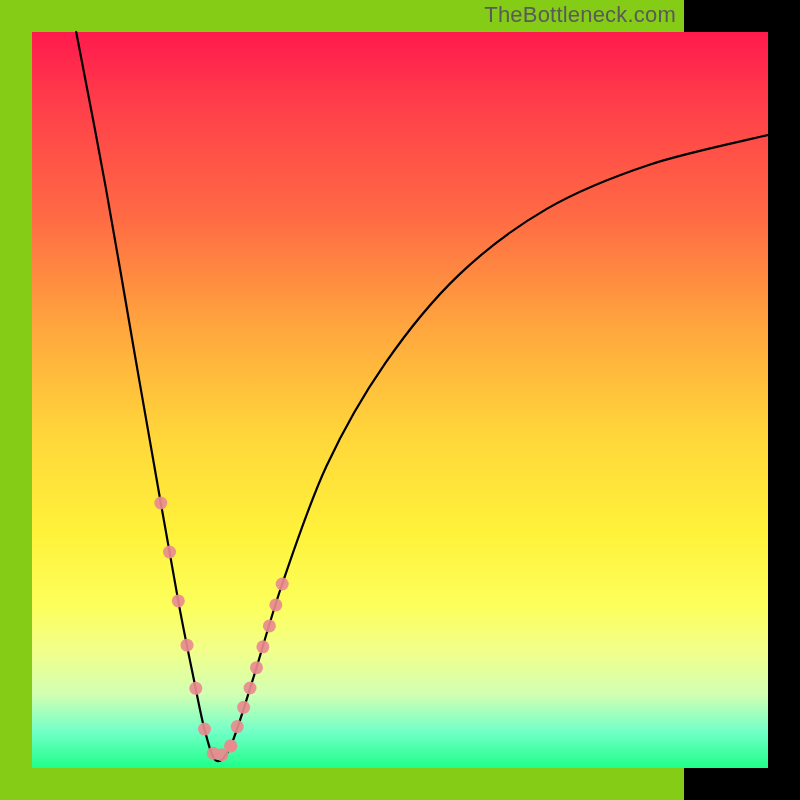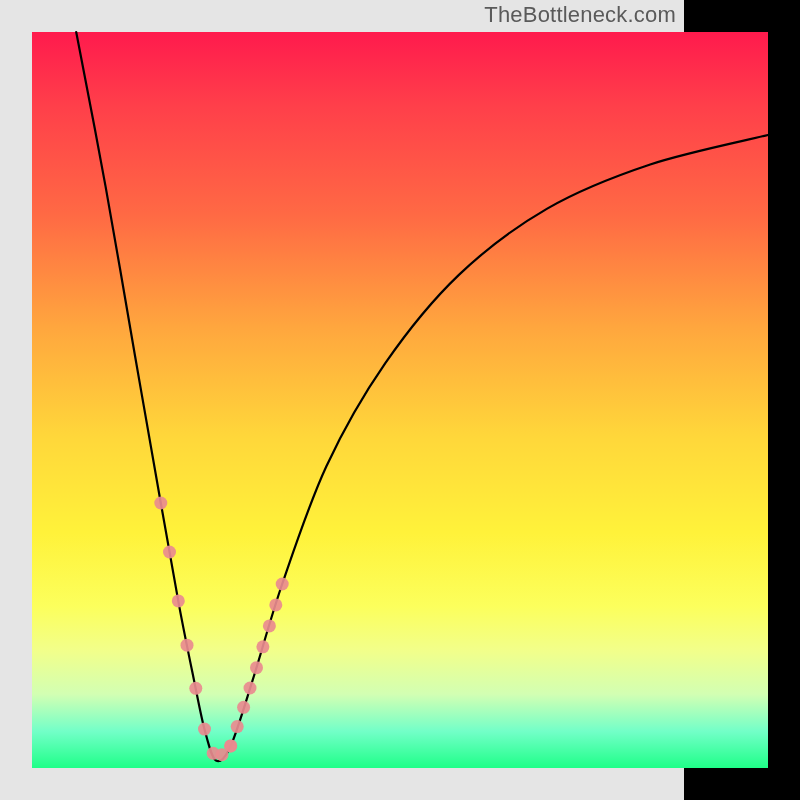--- a/index.html
+++ b/index.html
@@ -10,21 +10,21 @@
     overflow: hidden;
     background: #000;
     font-family: Arial, Helvetica, sans-serif;
   }
   .frame {
     position: absolute;
     top: 0;
     left: 0;
     width: 684px;
     height: 800px;
-    background: #e5e5e5;
+    background: #84cc16;
   }
   .plot-area {
     position: absolute;
     top: 32px;
     left: 32px;
     width: 736px;
     height: 736px;
     background: linear-gradient(
       to bottom,
       #ff1a4d 0%,

